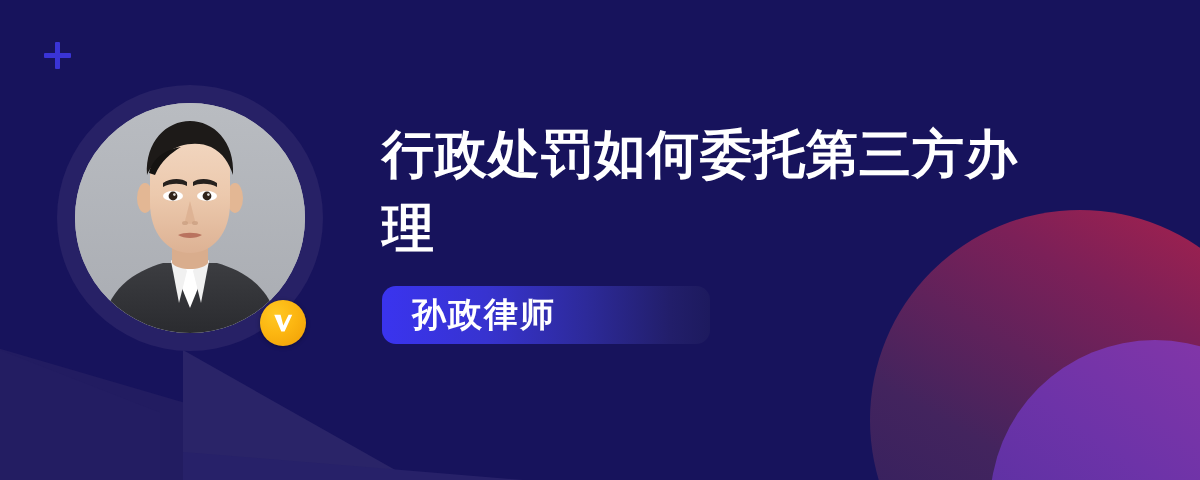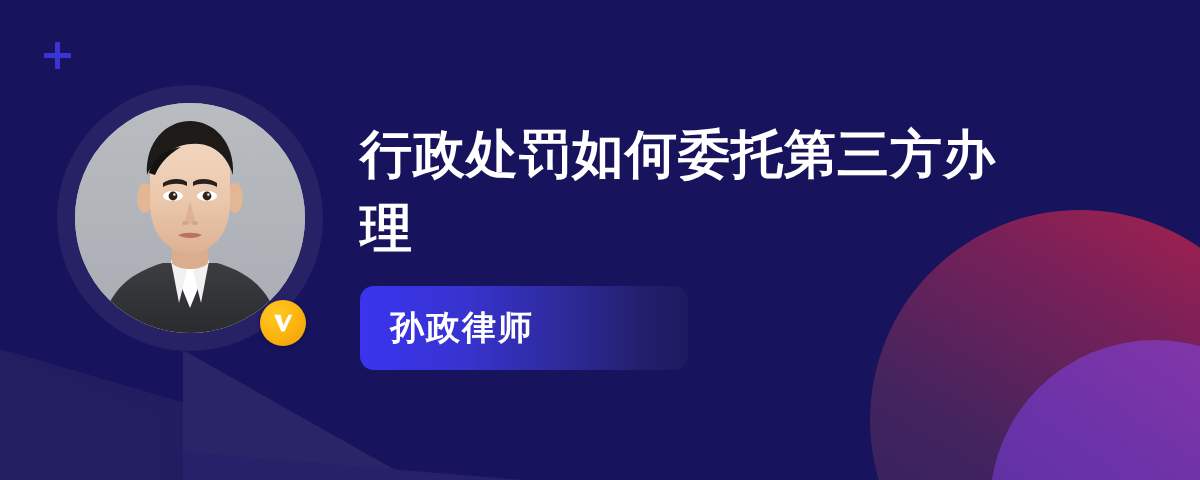--- a/index.html
+++ b/index.html
@@ -96,37 +96,37 @@
     width: 46px; height: 46px;
     border-radius: 50%;
     background: radial-gradient(circle at 34% 30%, #ffc823 0%, #fcb611 45%, #ef9d05 100%);
     box-shadow: 0 1px 4px rgba(0,0,0,.35);
   }
   .verified-badge svg { position: absolute; left: 11px; top: 11px; }
 
   
   .content {
     position: absolute;
-    left: 360px; top: 118px;
+    left: 382px; top: 118px;
     width: 720px;
   }
   .headline {
     margin: 0;
     color: #ffffff;
     font-size: 52px;
     line-height: 1.42;
     font-weight: 700;
     letter-spacing: 1px;
     width: 640px;
   }
   .name-button {
     margin-top: 20px;
     display: inline-flex;
     align-items: center;
-    height: 84px;
+    height: 58px;
     width: 328px;
     padding: 0 30px;
     box-sizing: border-box;
     border: none;
     border-radius: 14px;
     background: linear-gradient(90deg, #3a34ef 0%, #3733cf 32%, #2d2a9a 62%, #221e6a 88%, #1d1a5e 100%);
     color: #ffffff;
     font-size: 34px;
     font-weight: 700;
     letter-spacing: 2px;

